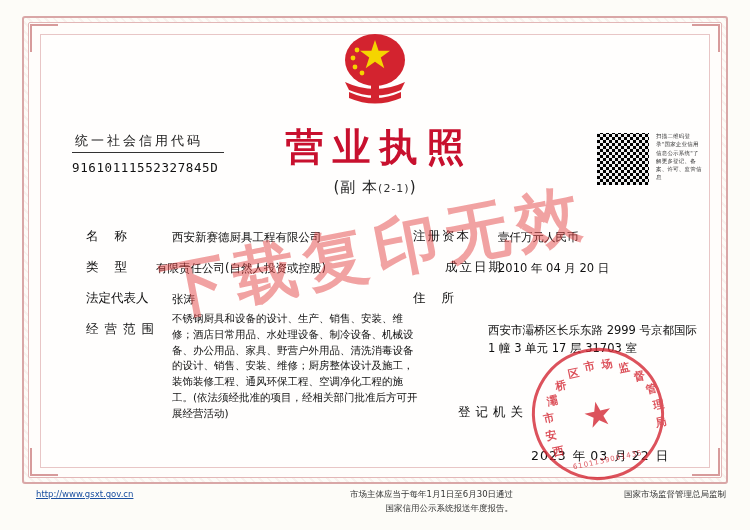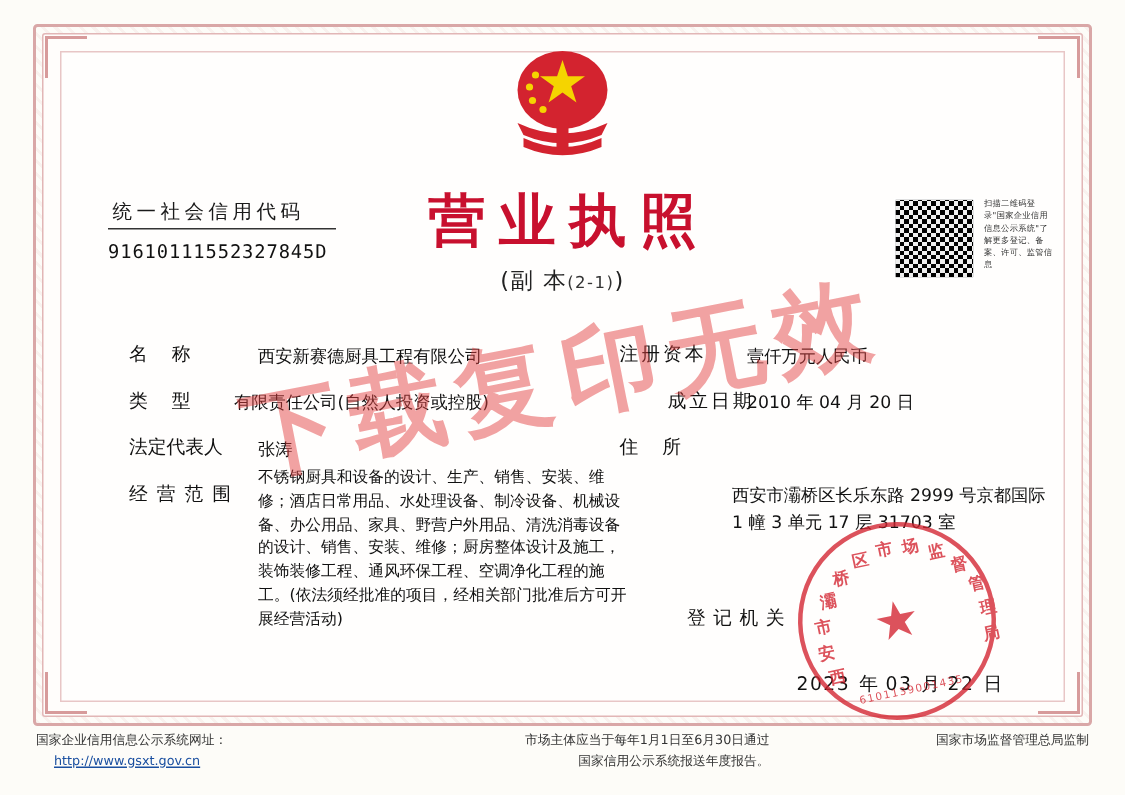--- a/index.html
+++ b/index.html
@@ -357,21 +357,20 @@
       <span style="transform:rotate(104deg) translate(0,-56px) rotate(-104deg)">局</span>
     </div>
     <div class="star">★</div>
     <div class="seal-sub">6101139001435</div>
   </div>
 
   <div class="watermark">下载复印无效</div>
 
   <div class="footer">
     <div class="left">
-      <div>国家企业信用信息公示系统网址：</div>
       <div class="url">http://www.gsxt.gov.cn</div>
     </div>
     <div class="center">
       <div>市场主体应当于每年1月1日至6月30日通过</div>
       <div>国家信用公示系统报送年度报告。</div>
     </div>
     <div class="right">
       <div>国家市场监督管理总局监制</div>
     </div>
   </div>

